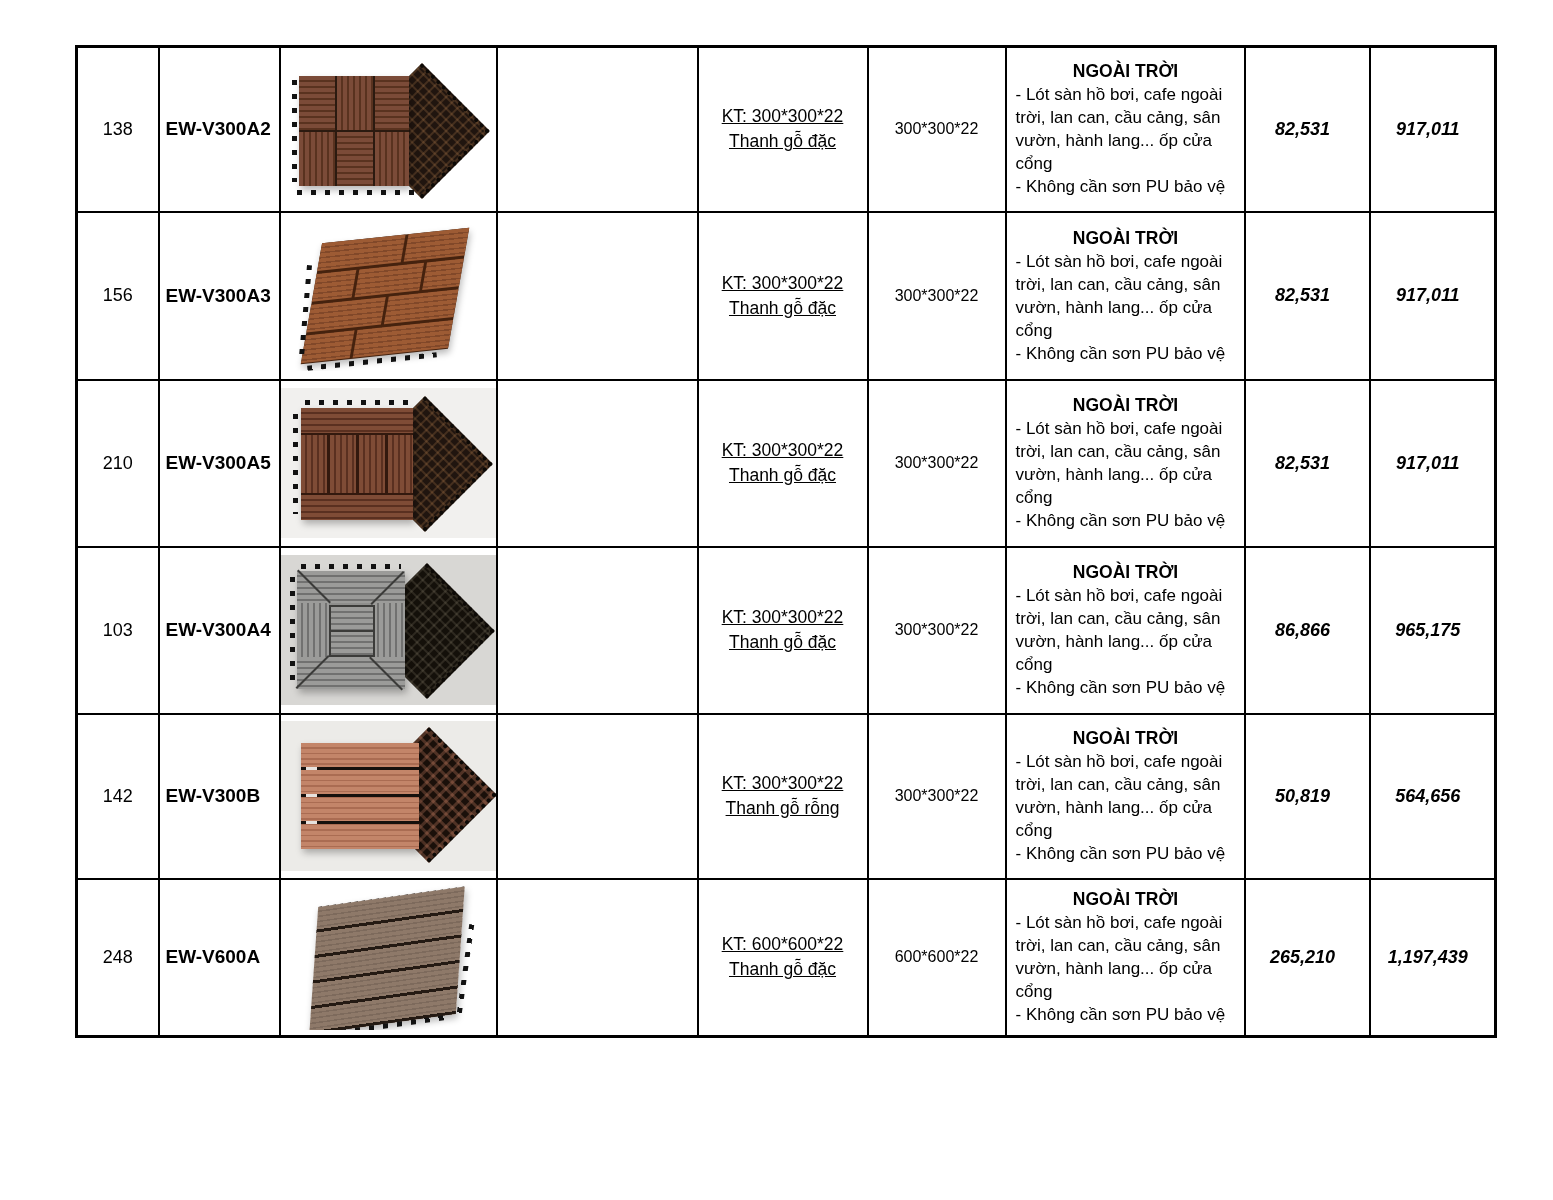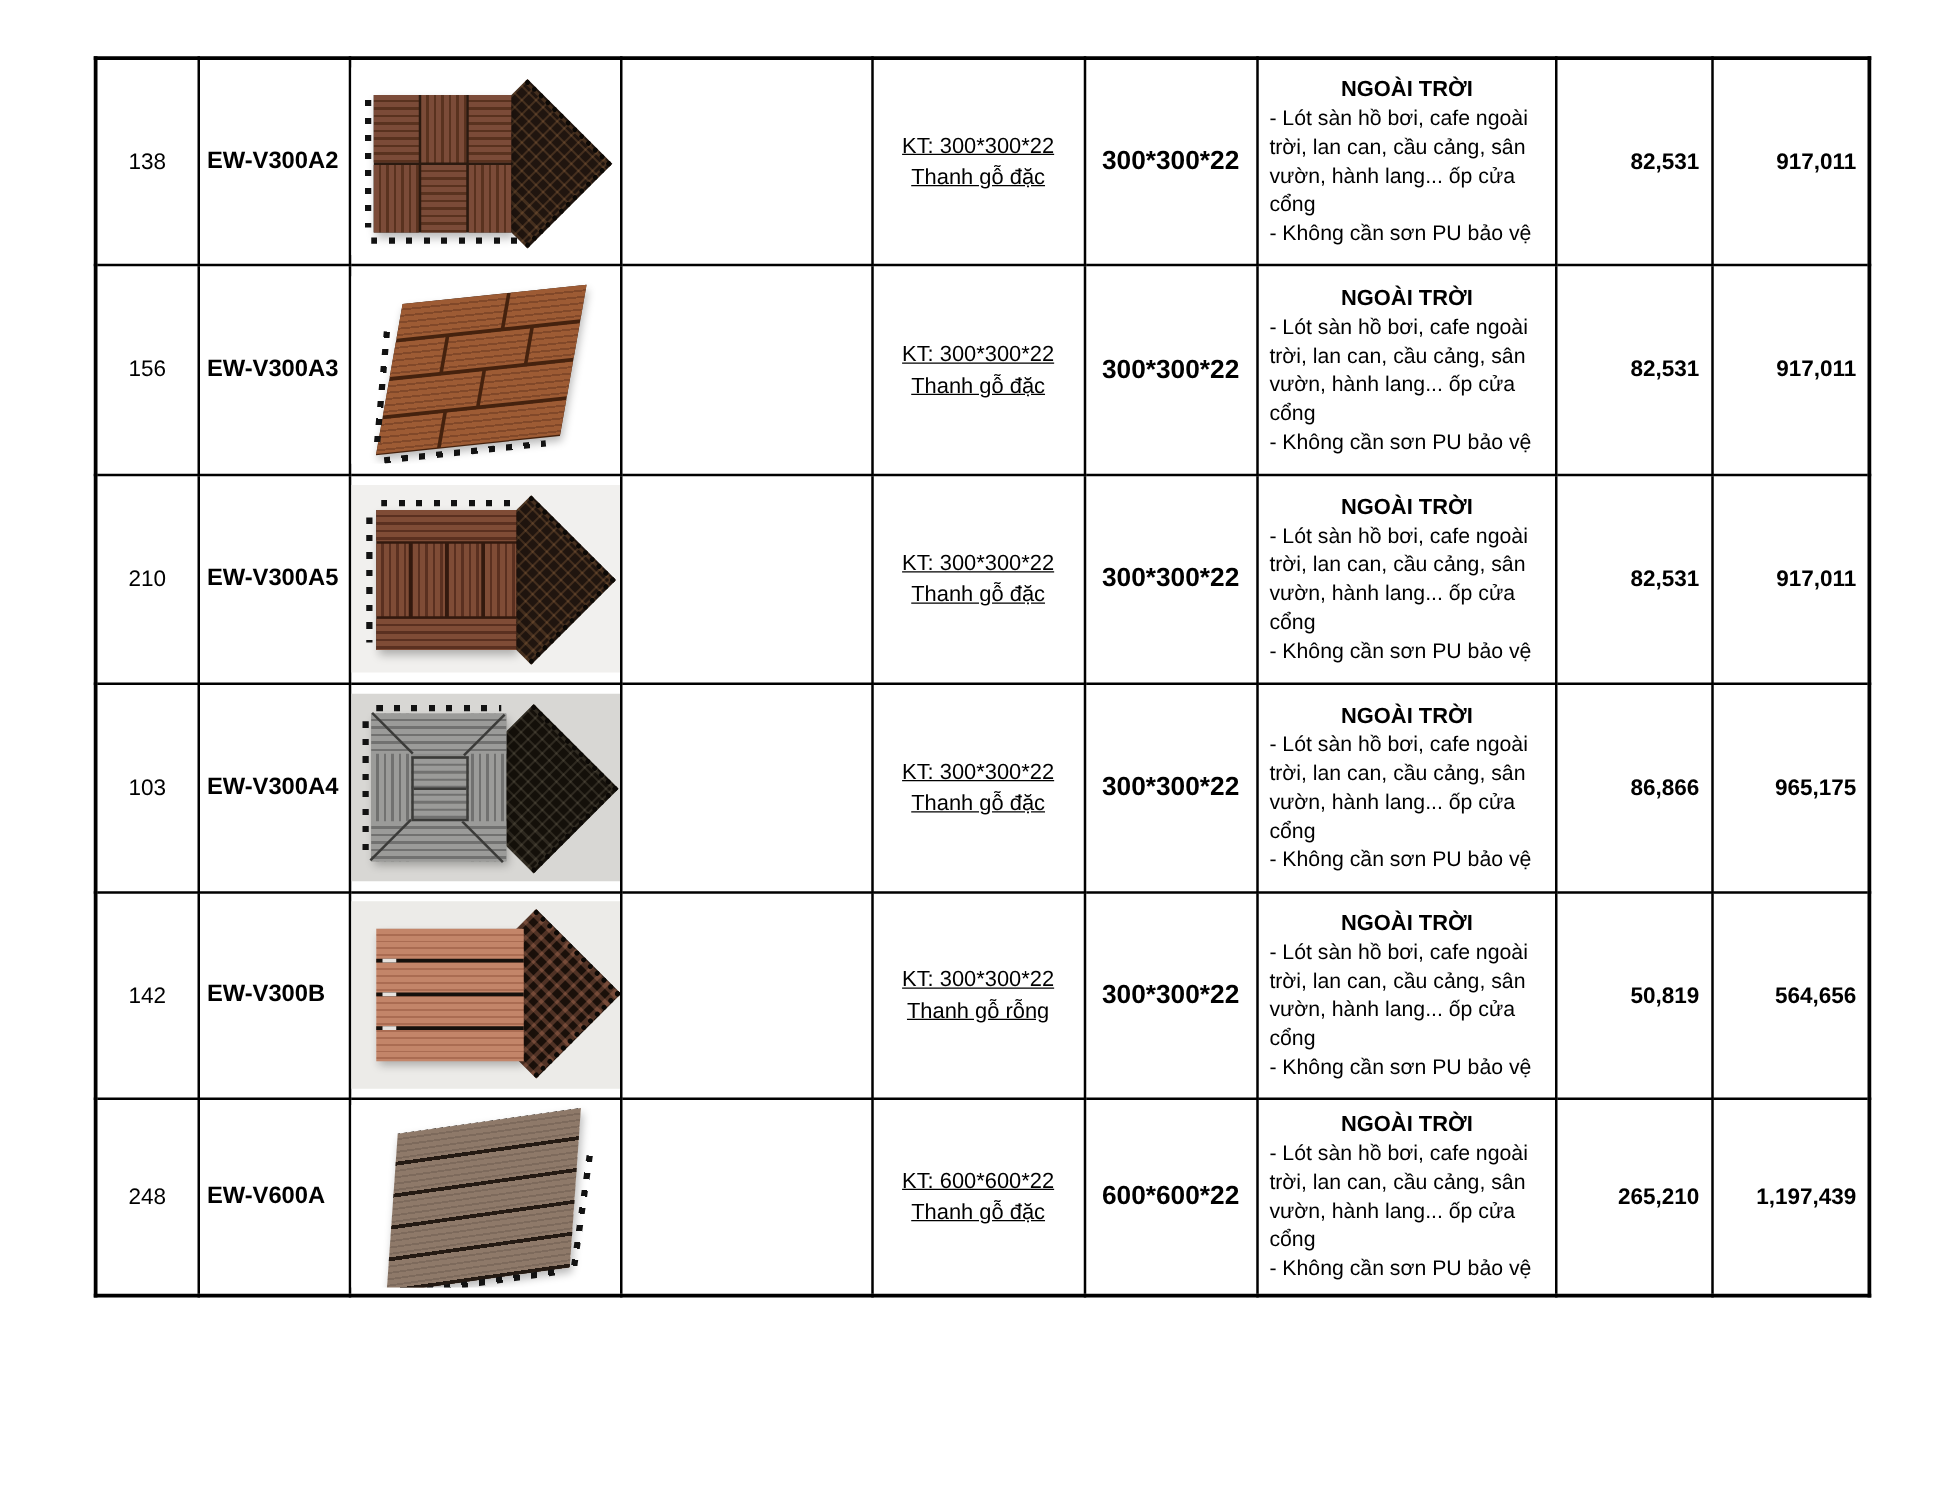--- a/index.html
+++ b/index.html
@@ -4,24 +4,24 @@
 <style>
   html,body{margin:0;padding:0;background:#fff;}
   body{width:1553px;height:1200px;position:relative;font-family:"Liberation Sans",sans-serif;color:#000;}
   .sheet{position:absolute;left:75px;top:45px;}
   table{border-collapse:collapse;table-layout:fixed;width:1419px;border:3px solid #000;}
   td{border:2px solid #000;vertical-align:middle;text-align:center;overflow:hidden;padding:0;}
   .c-no{font-size:18px;}
   .c-code{font-weight:bold;font-size:19px;text-align:left;padding-left:6px;}
   .c-img{line-height:0;}
   .c-spec{font-size:17.5px;line-height:25px;text-decoration:underline;}
-  .c-size{font-weight:bold;font-size:21px;}
+  .c-size{font-weight:normal;font-size:16px;}
   .c-usage{font-size:17px;line-height:23px;text-align:left;padding:5px 8px 5px 9px;}
   .usage-title{font-weight:bold;font-size:17.5px;text-align:center;}
-  .c-price{font-weight:bold;font-size:18px;text-align:right;padding-right:9px;}
+  .c-price{font-weight:bold;font-size:18px;padding-right:9px;font-style:italic;}
 
   
   .photo{position:relative;width:217px;height:150px;margin:0 auto;overflow:hidden;background:#fff;}
   .ph140{background:#f1f0ee;}
   .ph141{background:#d8d7d4;}
   .ph142{background:#ecebe8;}
   .dmd{position:absolute;width:92px;height:92px;transform:rotate(45deg);
        background-color:#20150f;
        background-image:repeating-linear-gradient(0deg,rgba(165,115,70,.28) 0 2px,transparent 2px 8px),
                         repeating-linear-gradient(90deg,rgba(165,115,70,.28) 0 2px,transparent 2px 8px);

